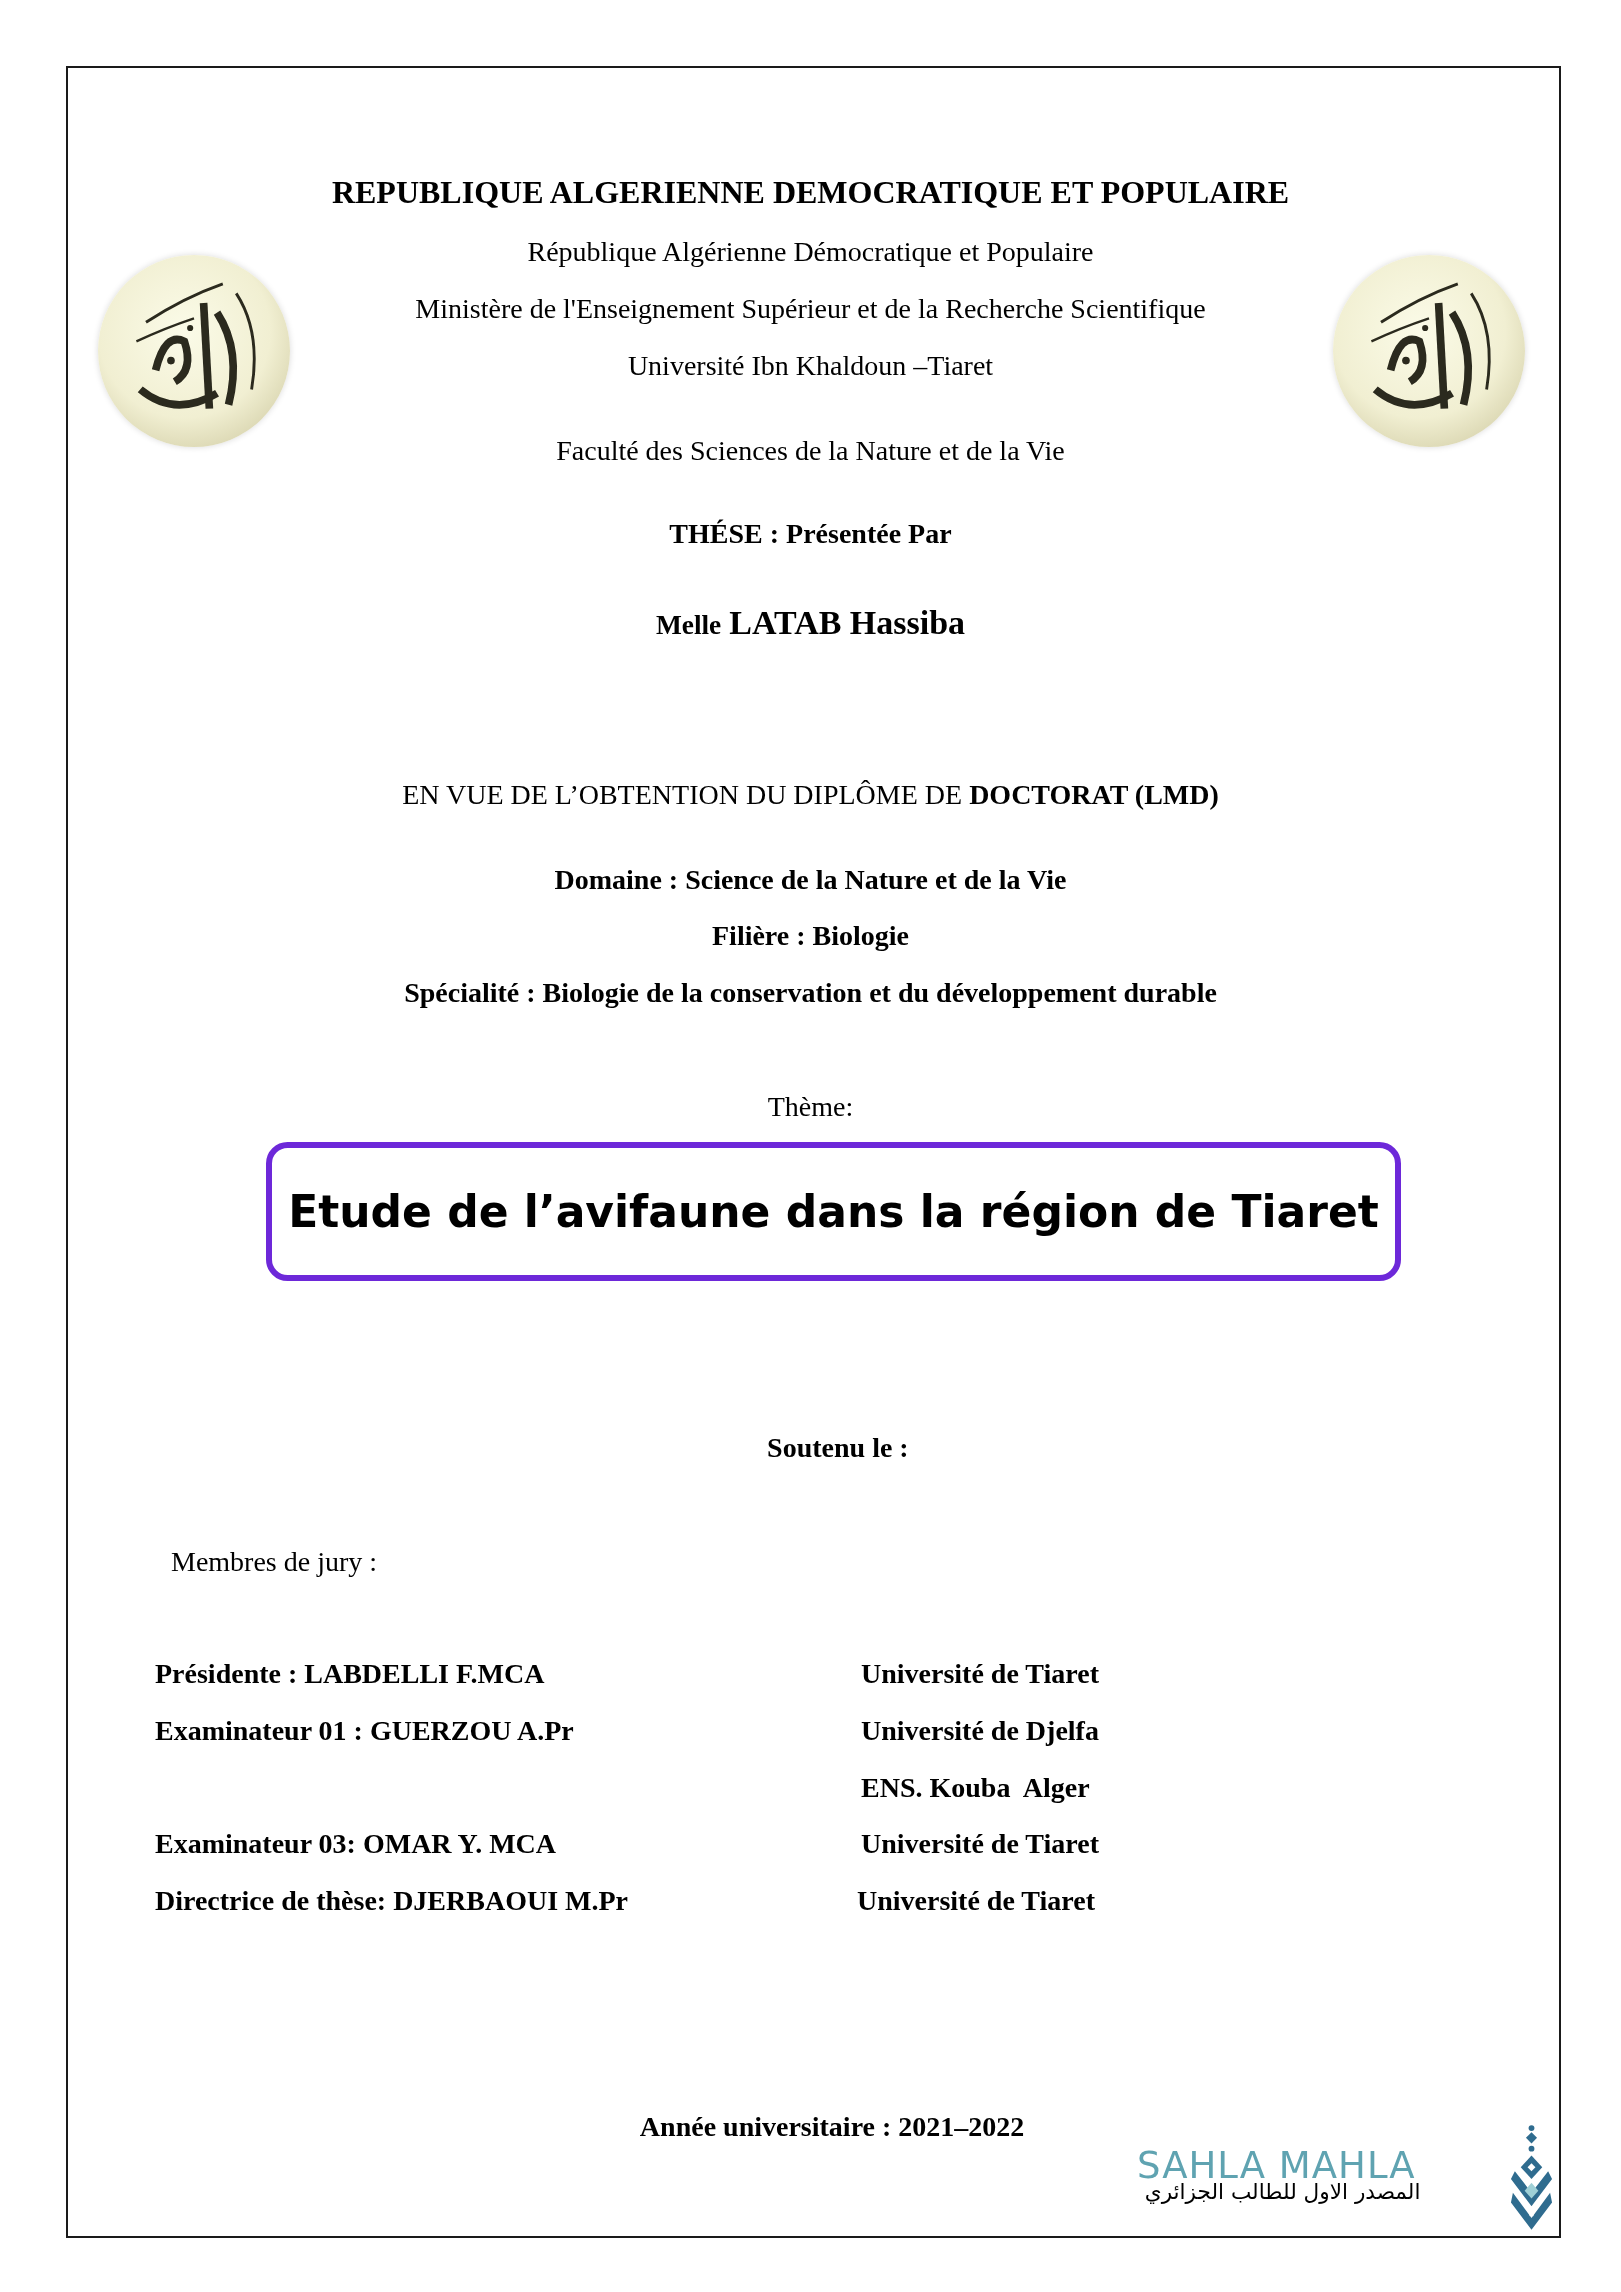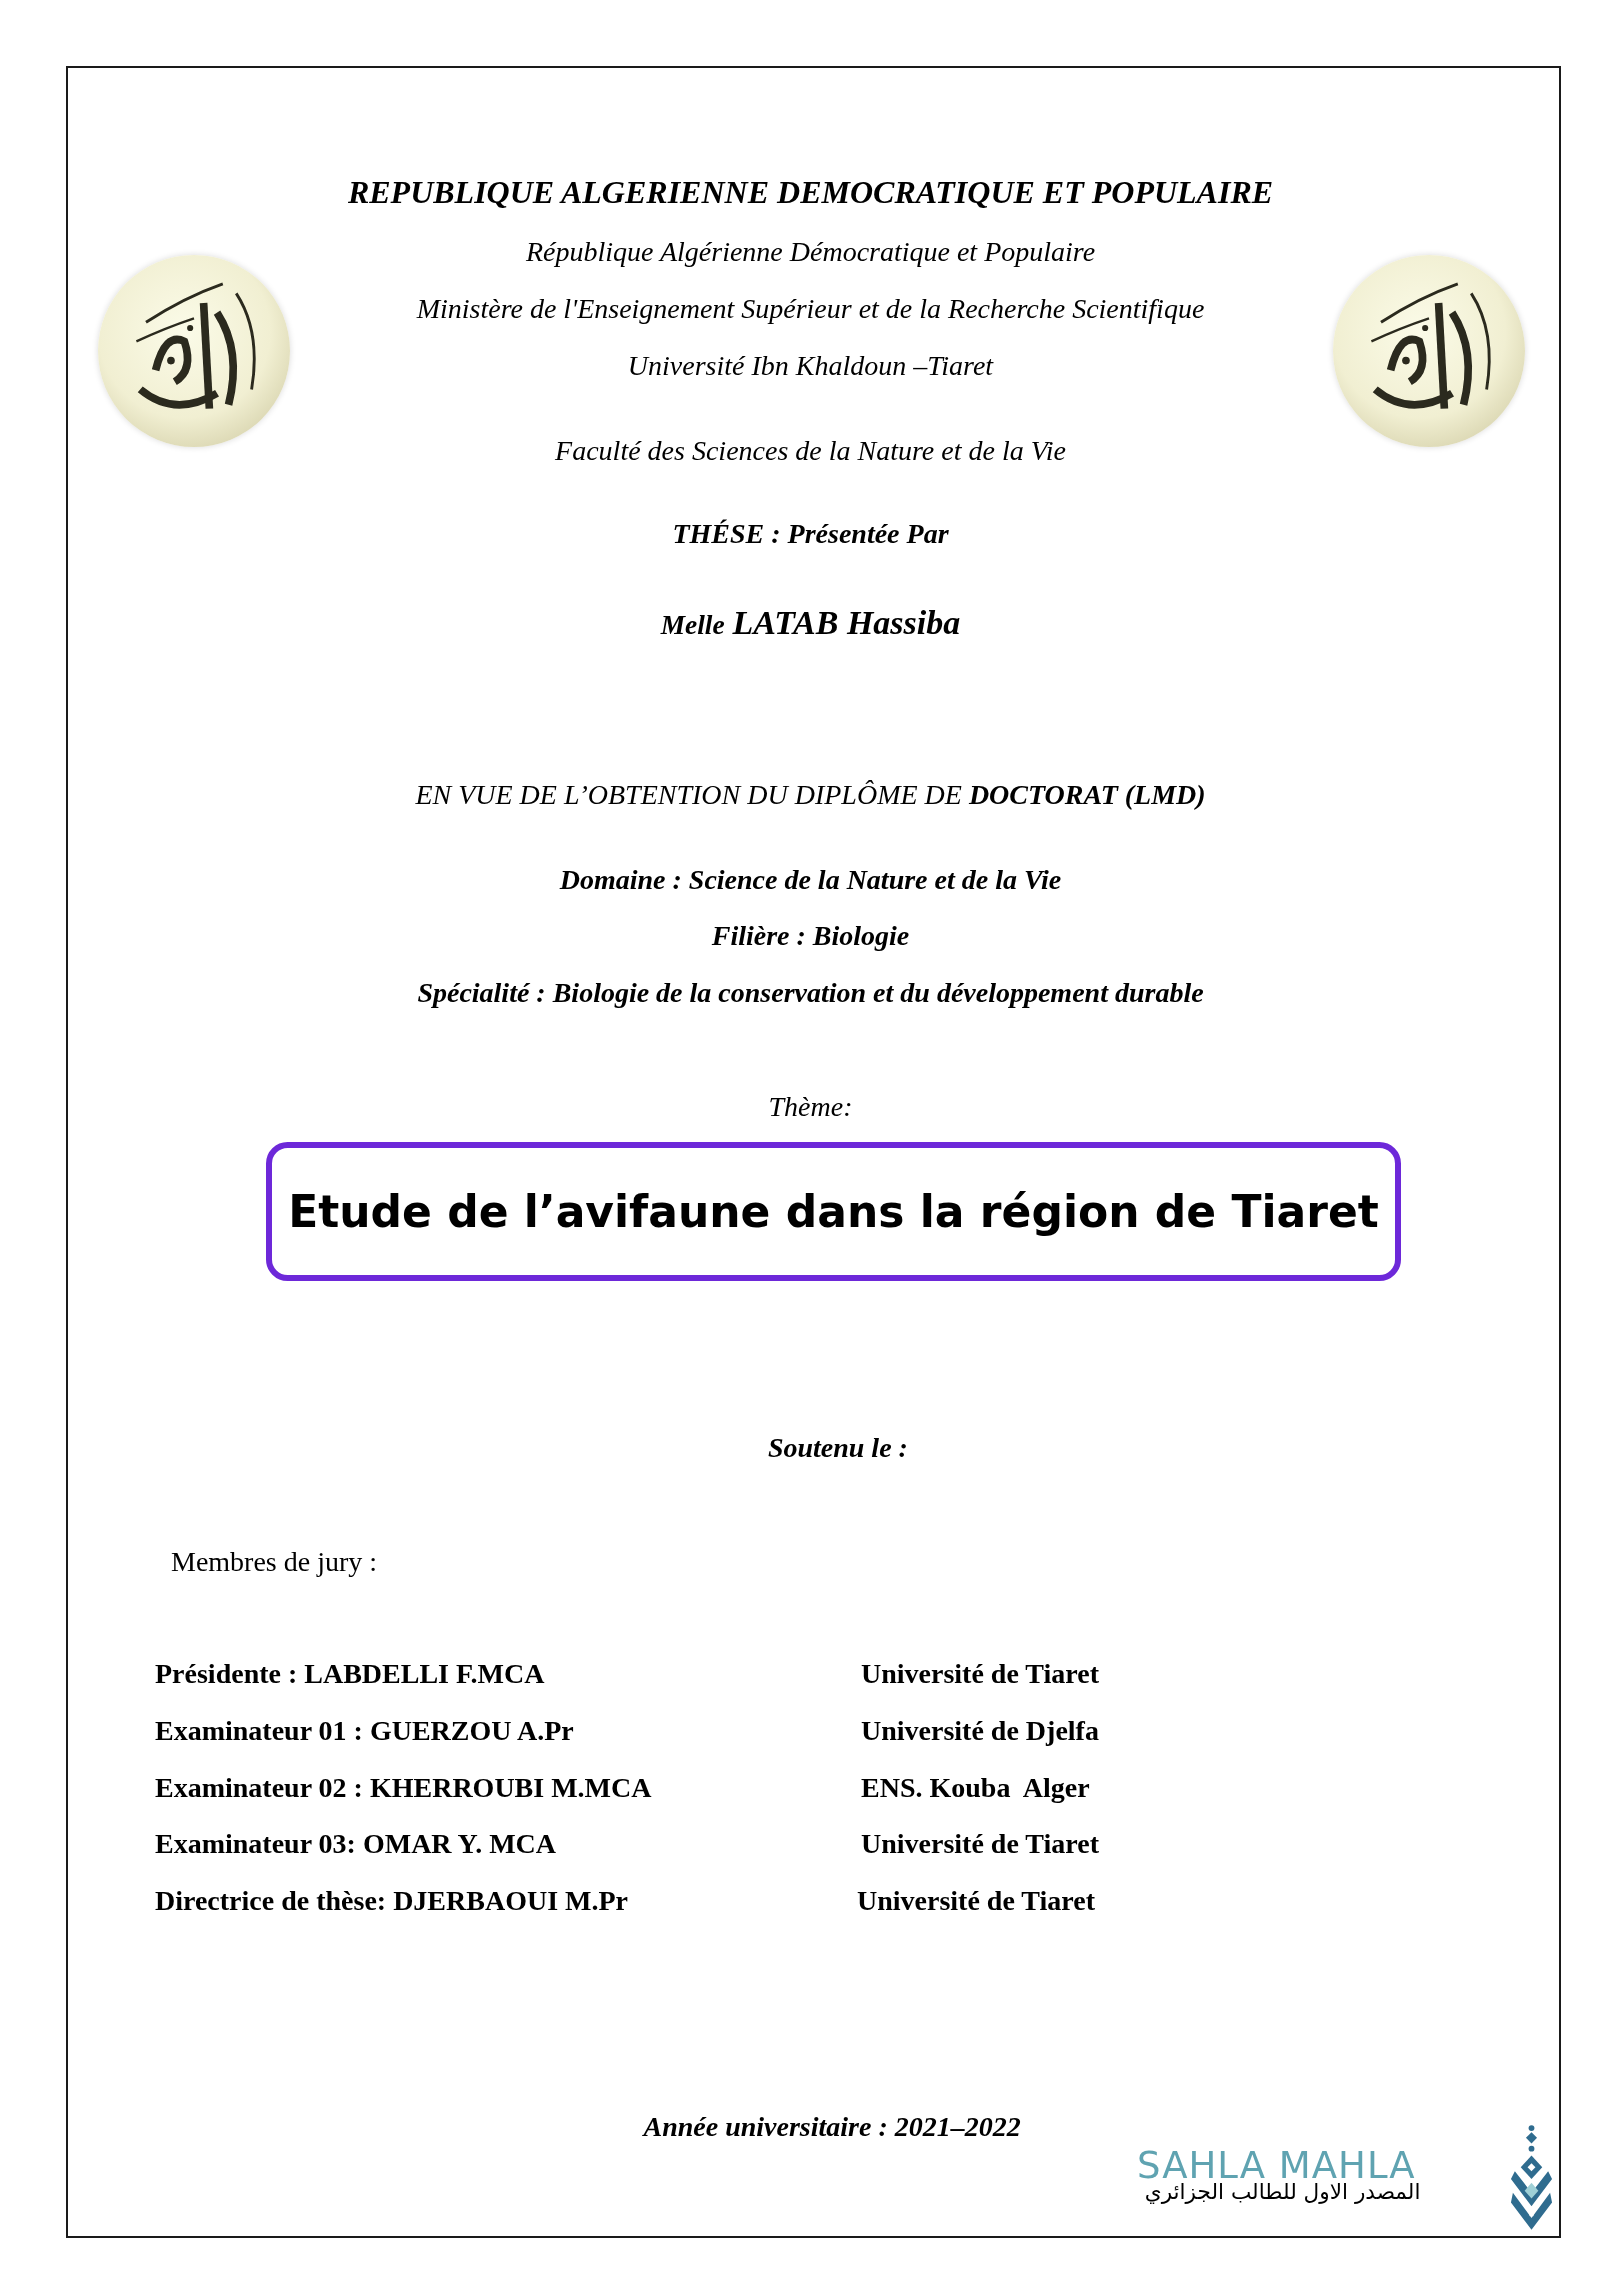--- a/index.html
+++ b/index.html
@@ -1,20 +1,20 @@
 <!DOCTYPE html>
 <html><head>
 <meta charset="utf-8">
 <style>
   html, body { margin:0; padding:0; background:#ffffff; }
   body { width:1621px; height:2293px; position:relative; overflow:hidden;
          font-family:"Liberation Serif", "DejaVu Serif", serif; color:#000; }
   .page-border { position:absolute; left:66px; top:66px; width:1495px; height:2172px;
                  border:2px solid #1a1a1a; box-sizing:border-box; }
-  .line { position:absolute; left:0; width:1621px; text-align:center; white-space:nowrap; line-height:1;font-style:italic; }
+  .line { position:absolute; left:0; width:1621px; text-align:center; white-space:nowrap; line-height:1; }
   .bold { font-weight:bold; }
   .f-title { font-size:32px; }
   .f-normal { font-size:28px; }
   .f-name { font-size:34px; }
   .f-melle { font-size:27.4px; }
   .seal { position:absolute; width:192px; height:192px; border-radius:50%;
           background: radial-gradient(circle at 45% 40%, #fbfbe8 0%, #f1efd2 55%, #d9d5b0 80%, #a8a486 100%);
           box-shadow: 0 0 5.9px rgba(0,0,0,0.15); overflow:hidden; }
   .seal svg { position:absolute; left:0; top:0; width:100%; height:100%; }
   .theme-box { position:absolute; left:266px; top:1142px; width:1135px; height:139px;
@@ -93,21 +93,20 @@
 
 <div class="jury-row" style="top:1658px;">
   <span class="jury-role">Présidente : LABDELLI F.MCA</span>
   <span class="jury-inst">Université de Tiaret</span>
 </div>
 <div class="jury-row" style="top:1715px;">
   <span class="jury-role">Examinateur 01 : GUERZOU A.Pr</span>
   <span class="jury-inst">Université de Djelfa</span>
 </div>
 <div class="jury-row" style="top:1772px;">
-  <span class="jury-role">Examinateur 02 : KHERROUBI M.MCA</span>
   <span class="jury-inst" style="white-space:pre;">ENS. Kouba  Alger</span>
 </div>
 <div class="jury-row" style="top:1828px;">
   <span class="jury-role">Examinateur 03: OMAR Y. MCA</span>
   <span class="jury-inst">Université de Tiaret</span>
 </div>
 <div class="jury-row" style="top:1885px;">
   <span class="jury-role">Directrice de thèse: DJERBAOUI M.Pr</span>
   <span class="jury-inst" style="left:702px;">Université de Tiaret</span>
 </div>

